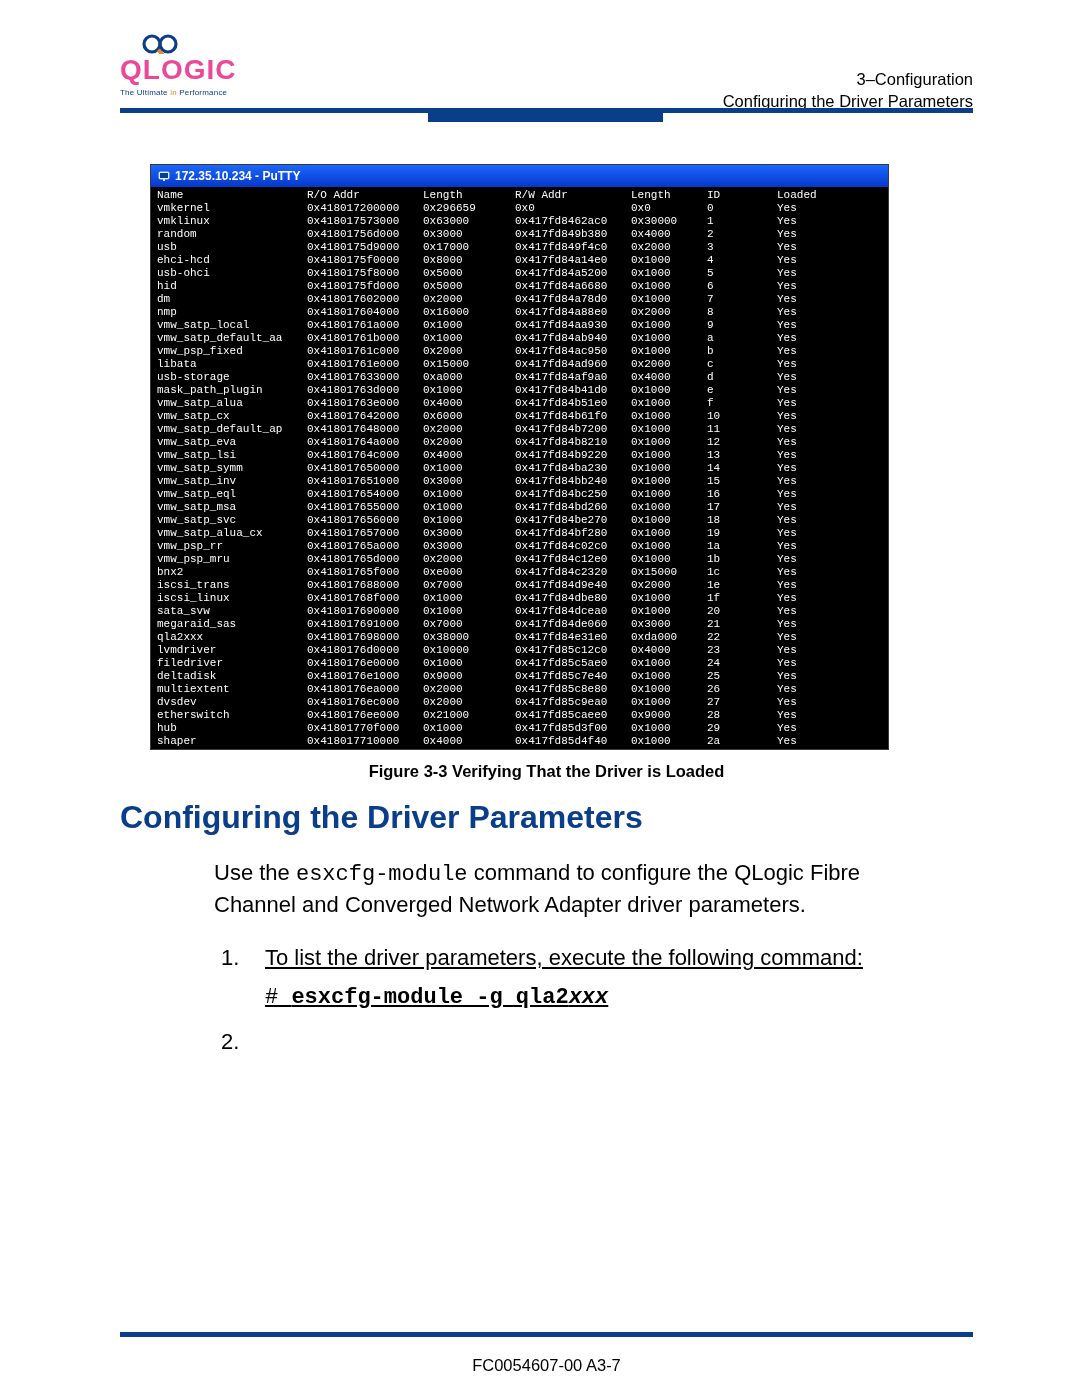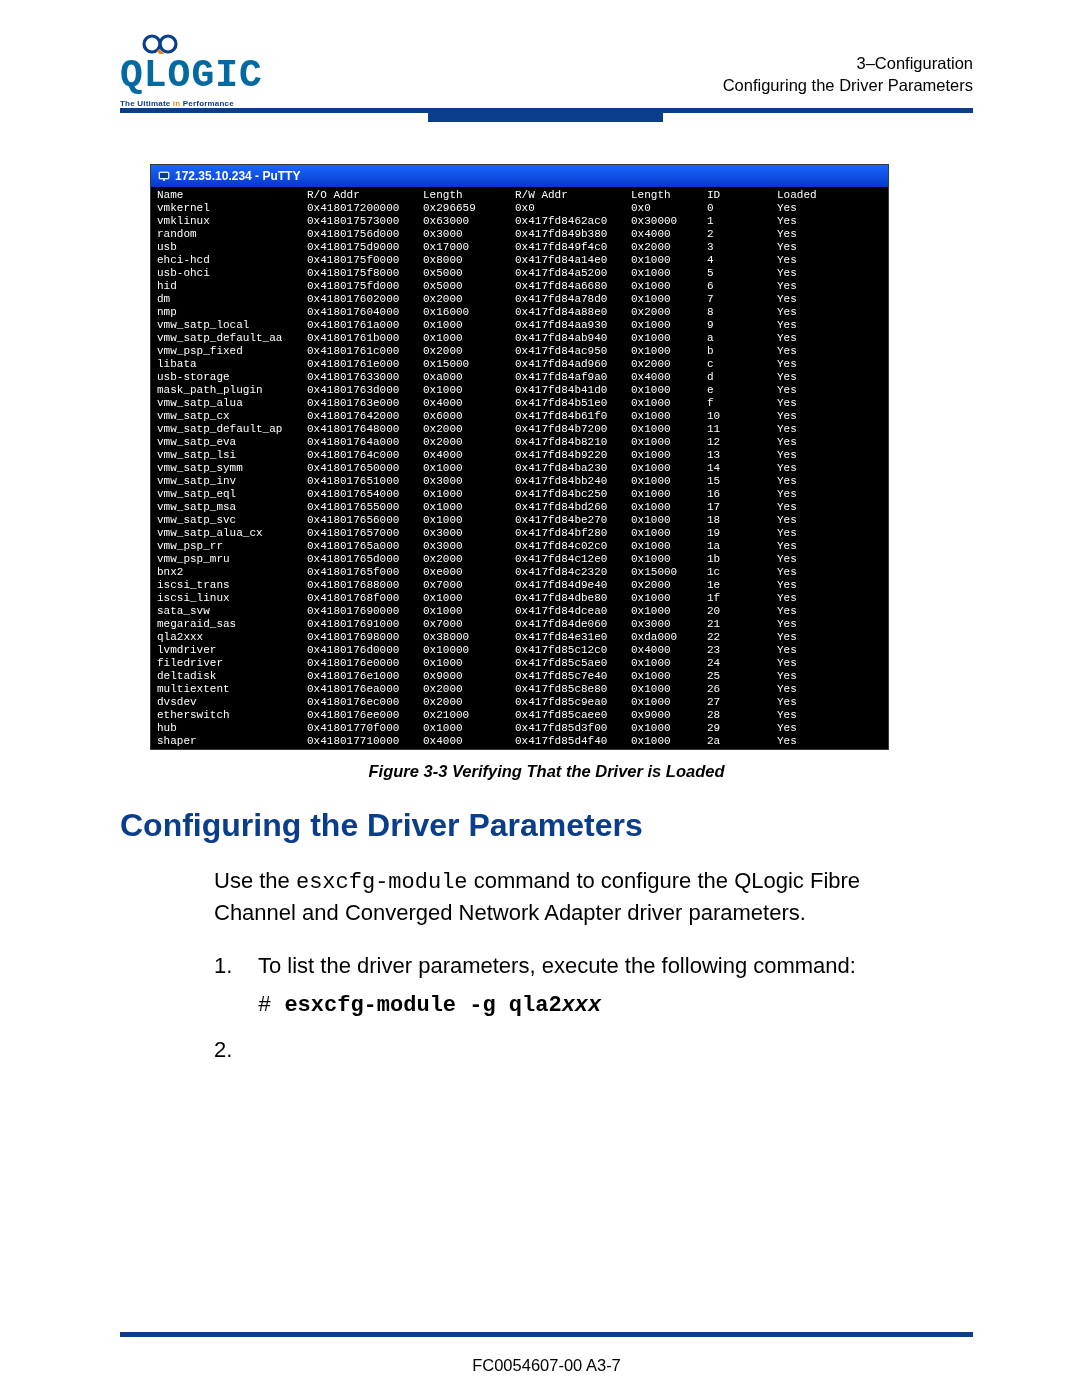--- a/index.html
+++ b/index.html
@@ -12,41 +12,41 @@
     position: relative;
     box-sizing: border-box;
     padding: 30px 107px 0 120px;
   }
   *, *::before, *::after { box-sizing: inherit; }
 
   
   .hdr { position: relative; height: 92px; }
   .logo { position: absolute; left: 0; top: 0; }
   .logo-main {
-    font-family: Liberation Mono, monospace;
+    font-family: Liberation Sans, sans-serif;
     font-weight: 800;
-    font-size: 38px;
+    font-size: 28px;
     letter-spacing: 1px;
-    color: #0369a1;
+    color: #ec4899;
   }
   .logo-symbol {
     display: block;
     width: 44px; height: 24px;
     margin: 0 auto 0 18px;
   }
   .tagline {
     font-size: 8px;
     color: #0a3e8a;
-    font-weight: 700;
+    font-weight: 400;
     letter-spacing: 0.2px;
     margin-top: 2px;
   }
   .tagline em { color: #e38b1e; font-style: normal; }
   .hdr-right {
-    position: absolute; right: 0; top: 22px;
+    position: absolute; right: 0; top: 38px;
     text-align: right;
     font-size: 16.5px;
     line-height: 1.35;
   }
   .hdr-rule {
     position: absolute;
     left: 0; right: 0; bottom: 0;
     height: 14px;
   }
   .hdr-rule-line {
@@ -100,24 +100,23 @@
   .c-ro     { width: 116px; }
   .c-len    { width: 92px; }
   .c-rw     { width: 116px; }
   .c-len2   { width: 76px; }
   .c-id     { width: 42px; }
   .c-loaded { width: 55px; margin-left: 28px; }
 
   
   .fig-cap {
     text-align: center;
-    font-style: italic;
     font-weight: 700;
     font-size: 16.5px;
-    margin: 6px 0 26px 0;
+    margin: 6px 0 18px 0;
   }
 
   
   .h1-sec {
     color: #0a3e8a;
     font-size: 32px;
     font-weight: 700;
     margin: 10px 0 14px 0;
   }
 
@@ -129,22 +128,23 @@
     line-height: 1.38;
   }
   .mono { font-family: "Courier New", Courier, monospace; }
   .sub-h {
     font-weight: 700;
     margin: 22px 0 12px 0;
   }
   ol.steps {
     list-style: none;
     padding: 0;
-    margin: 0;
+    margin: 7px;
     counter-reset: step;
+    text-decoration: underline;
   }
   ol.steps > li {
     position: relative;
     padding-left: 44px;
     margin: 0 0 14px 0;
     counter-increment: step;
   }
   ol.steps > li::before {
     content: counter(step) ".";
     position: absolute;

